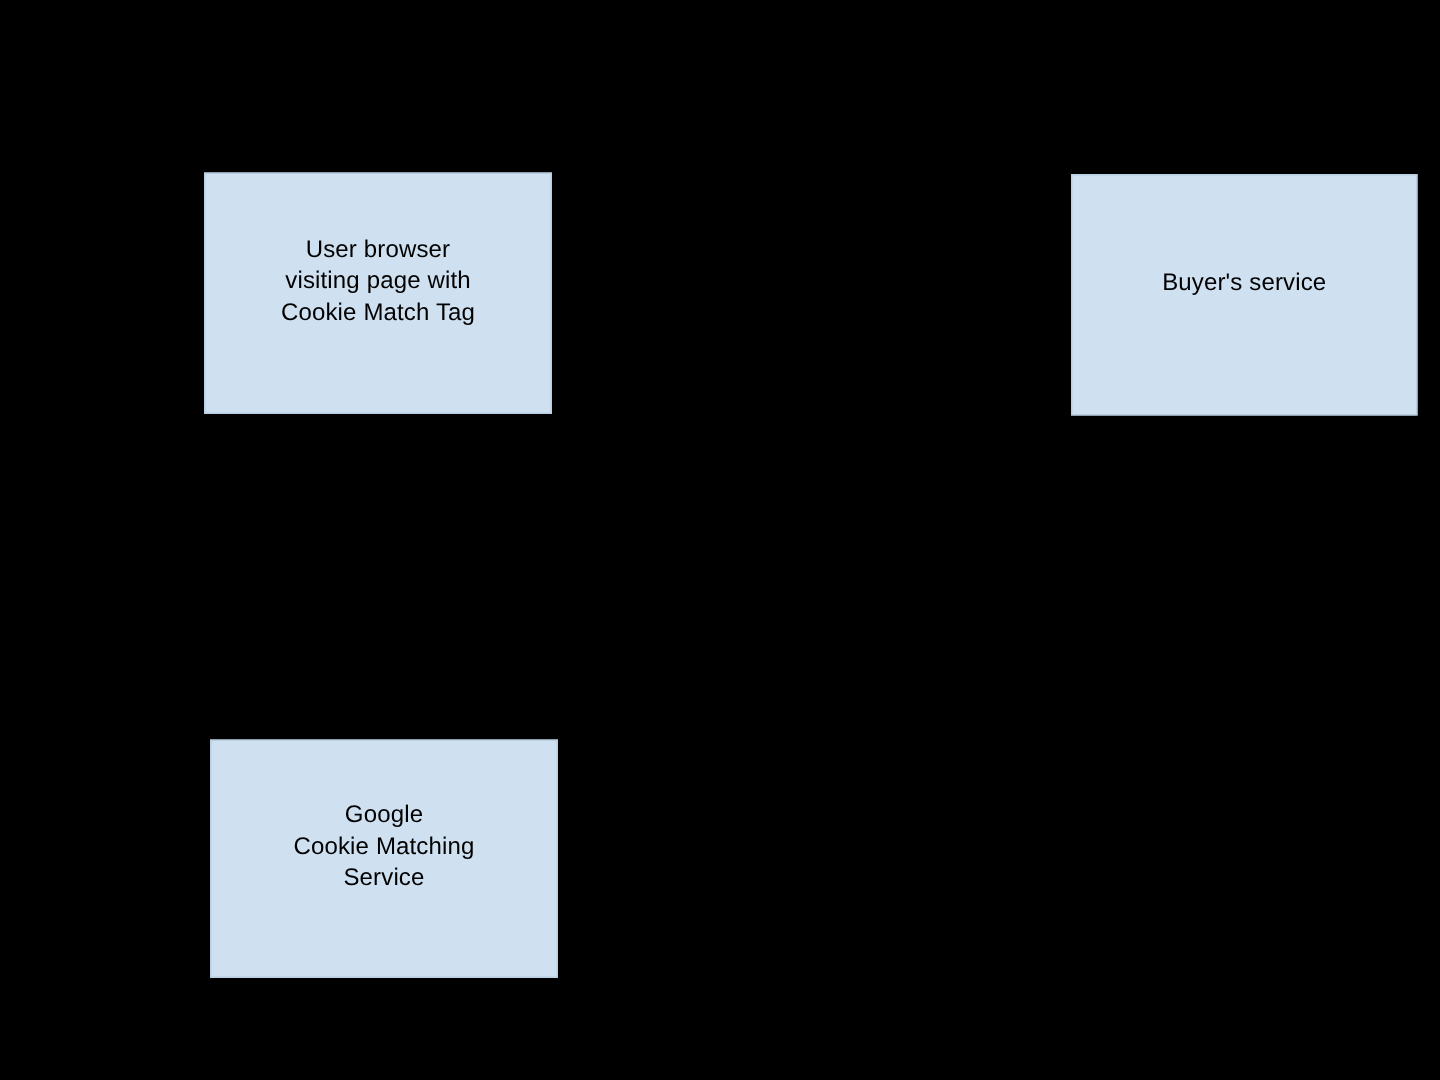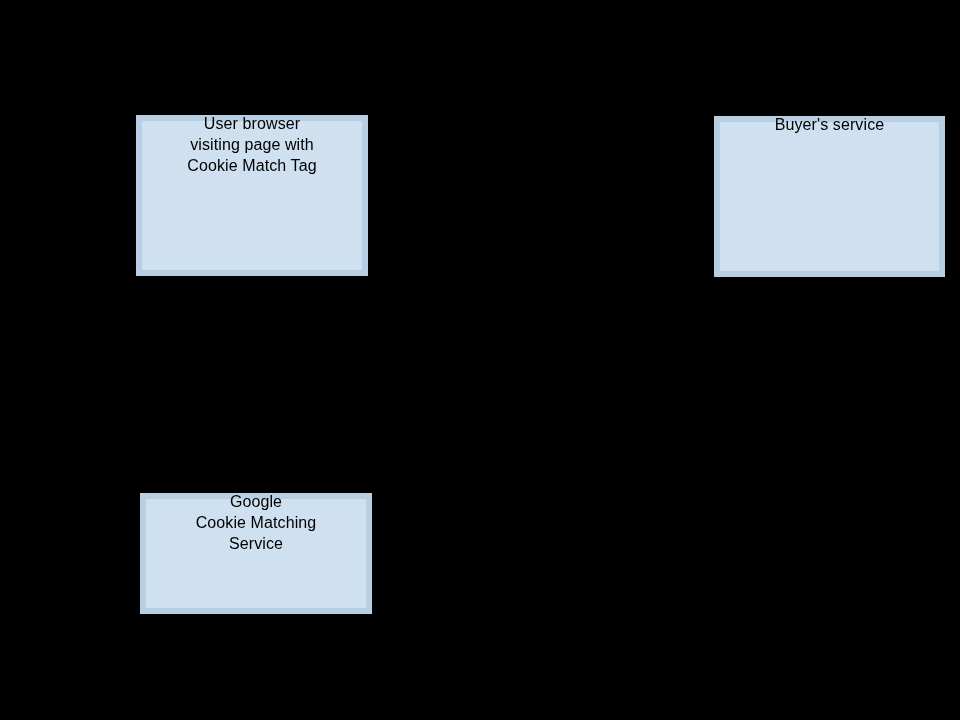--- a/index.html
+++ b/index.html
@@ -15,22 +15,23 @@
     position: relative;
     width: 960px;
     height: 720px;
     background: #000000;
     overflow: hidden;
   }
   .node {
     position: absolute;
     box-sizing: border-box;
     background: #cfe0f0;
-    border: 6px solid #ef4444;
+    border: 1px solid #ef4444;
     display: flex;
+    align-items: center;
     justify-content: center;
   }
   .node-label {
     color: #000000;
     font-family: "Liberation Sans", sans-serif;
     font-size: 16px;
     line-height: 21px;
     text-align: center;
     white-space: pre-line;
     letter-spacing: 0.1px;
@@ -44,19 +45,19 @@
   <div class="node" style="left: 136px; top: 115px; width: 232px; height: 161px; background: rgb(207, 224, 240); border-color: rgb(183, 206, 227);">
     <span class="node-label" style="color: rgb(0, 0, 0); transform: translateY(-8px);">User browser
 visiting page with
 Cookie Match Tag</span>
   </div>
 
   <div class="node" style="left: 714px; top: 116px; width: 231px; height: 161px; background: rgb(207, 224, 240); border-color: rgb(183, 206, 227);">
     <span class="node-label" style="color: rgb(0, 0, 0); transform: translateY(-8px);">Buyer's service</span>
   </div>
 
-  <div class="node" style="left: 140px; top: 493px; width: 232px; height: 121px; background: rgb(207, 224, 240); border-color: rgb(183, 206, 227);">
+  <div class="node" style="left: 140px; top: 493px; width: 232px; height: 159px; background: rgb(207, 224, 240); border-color: rgb(183, 206, 227);">
     <span class="node-label" style="color: rgb(0, 0, 0); transform: translateY(-8px);">Google
 Cookie Matching
 Service</span>
   </div>
 
 </div>
 
 </body></html>

